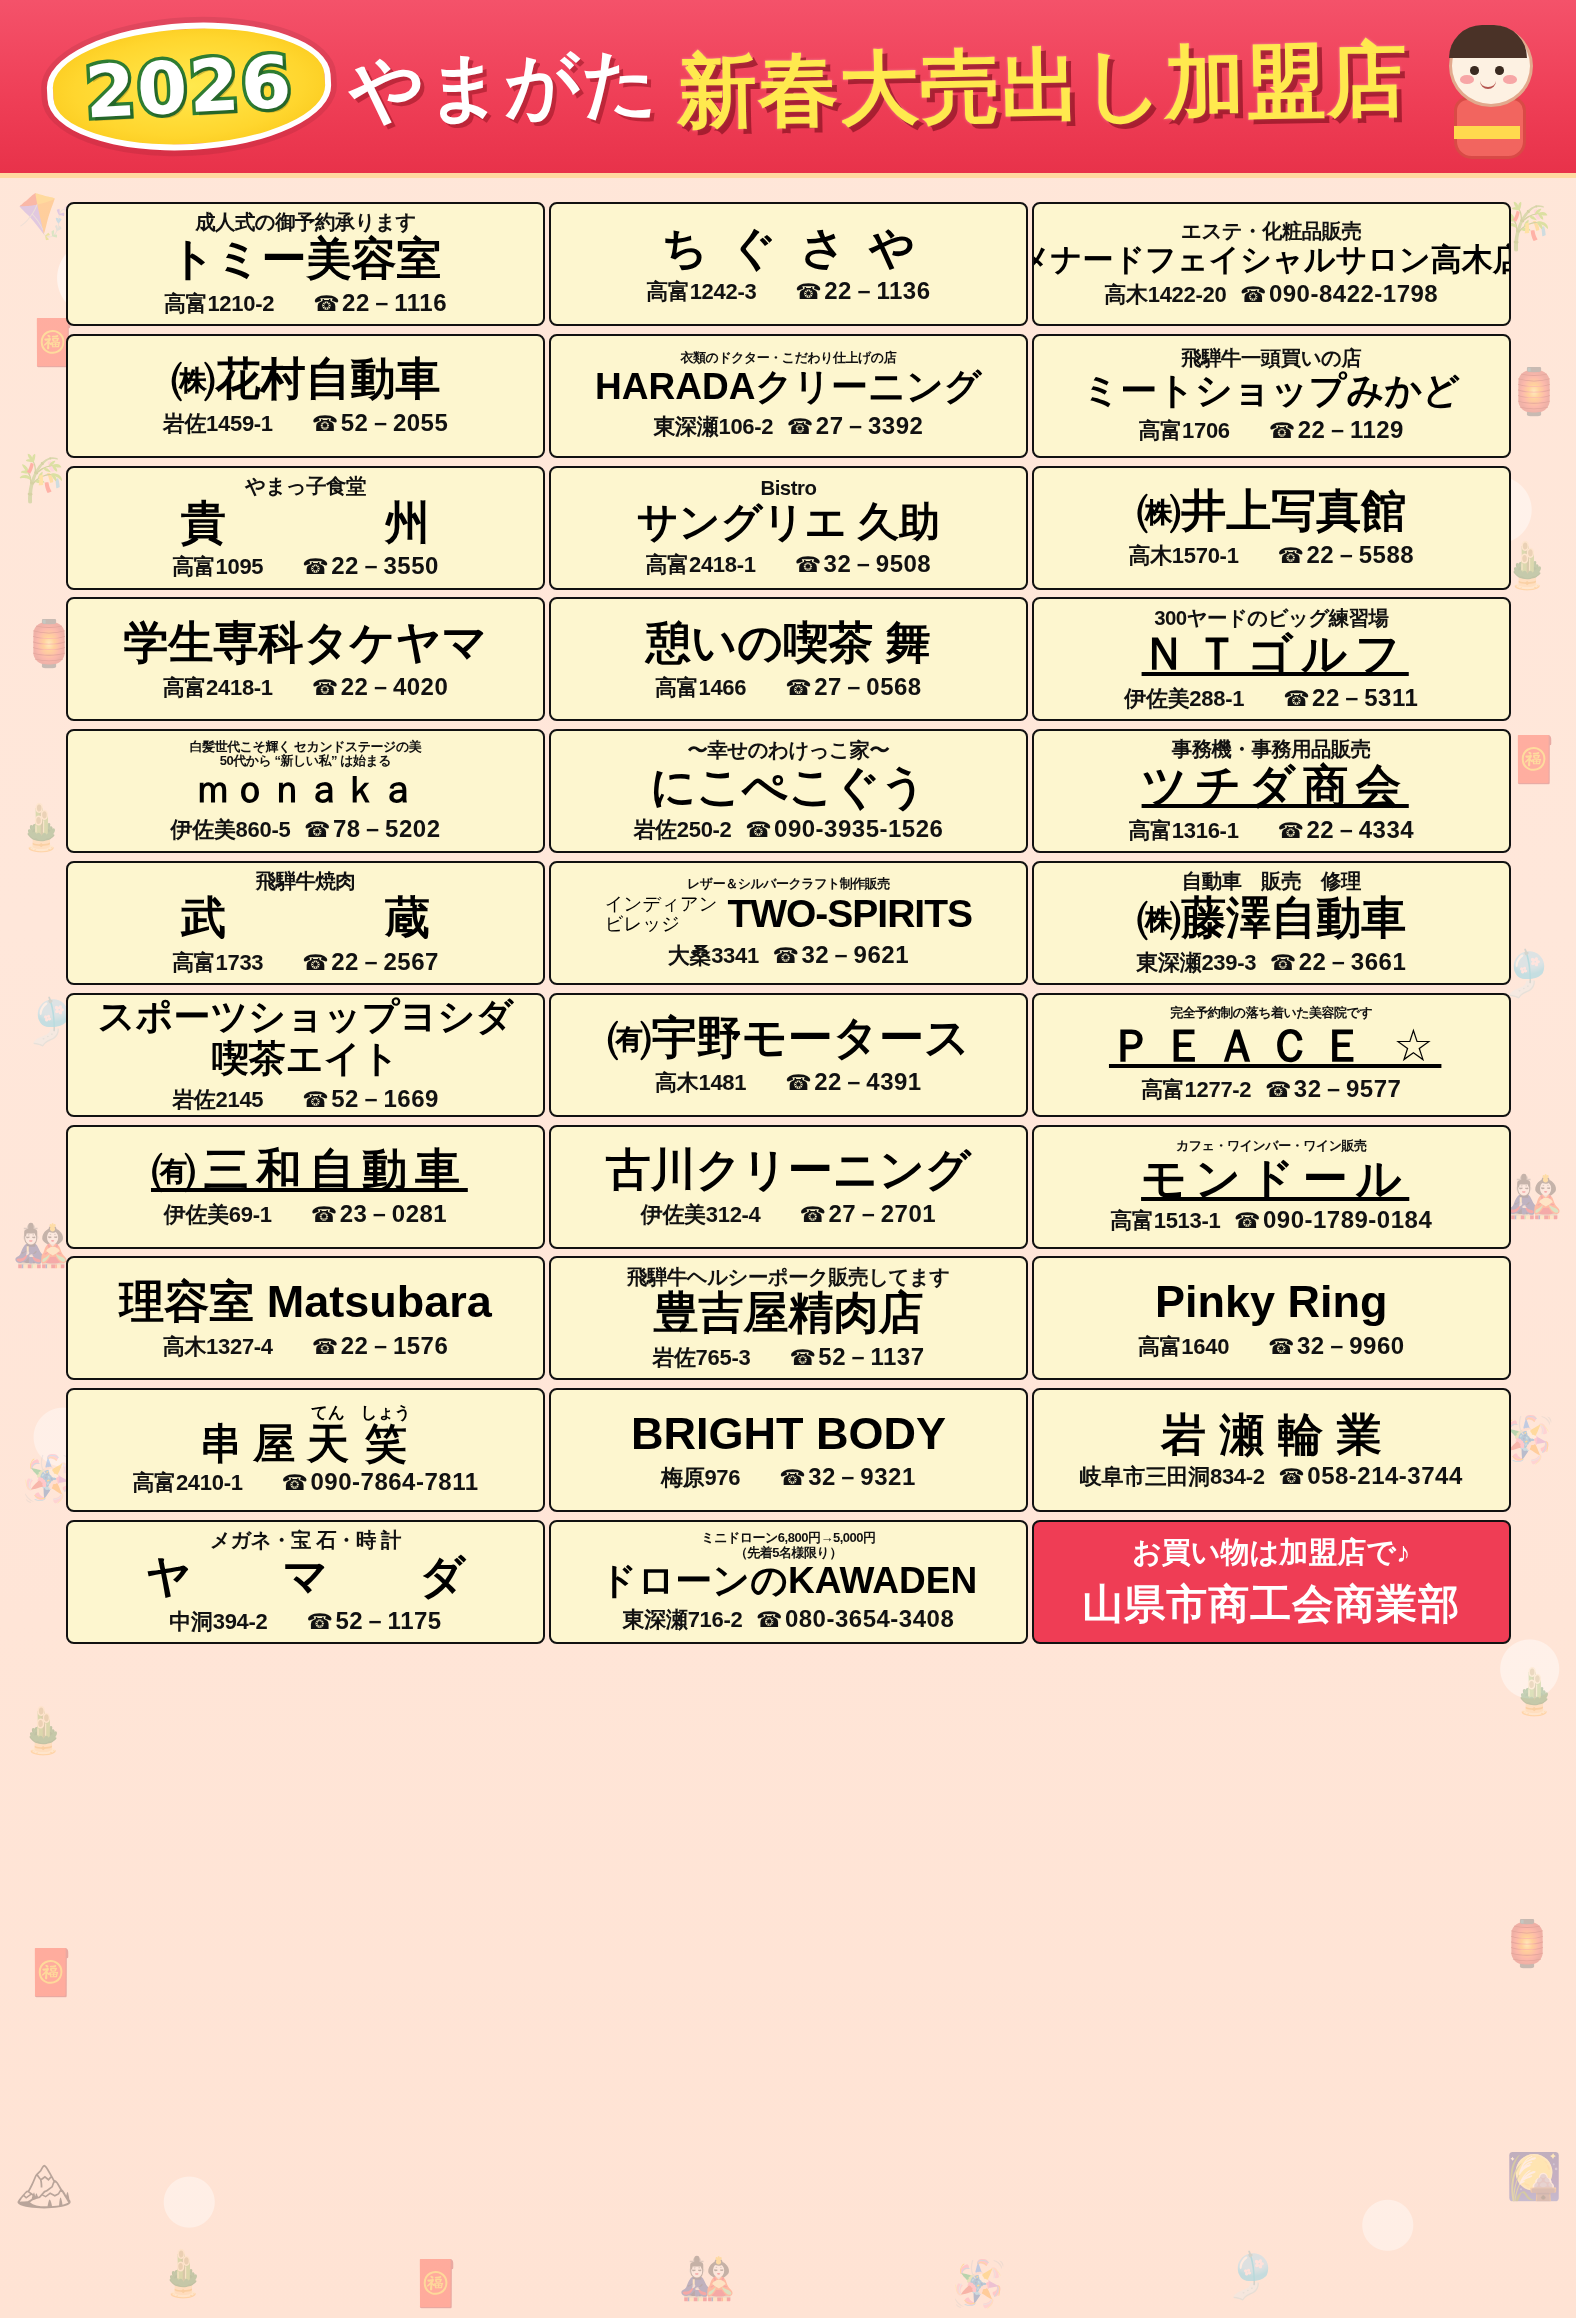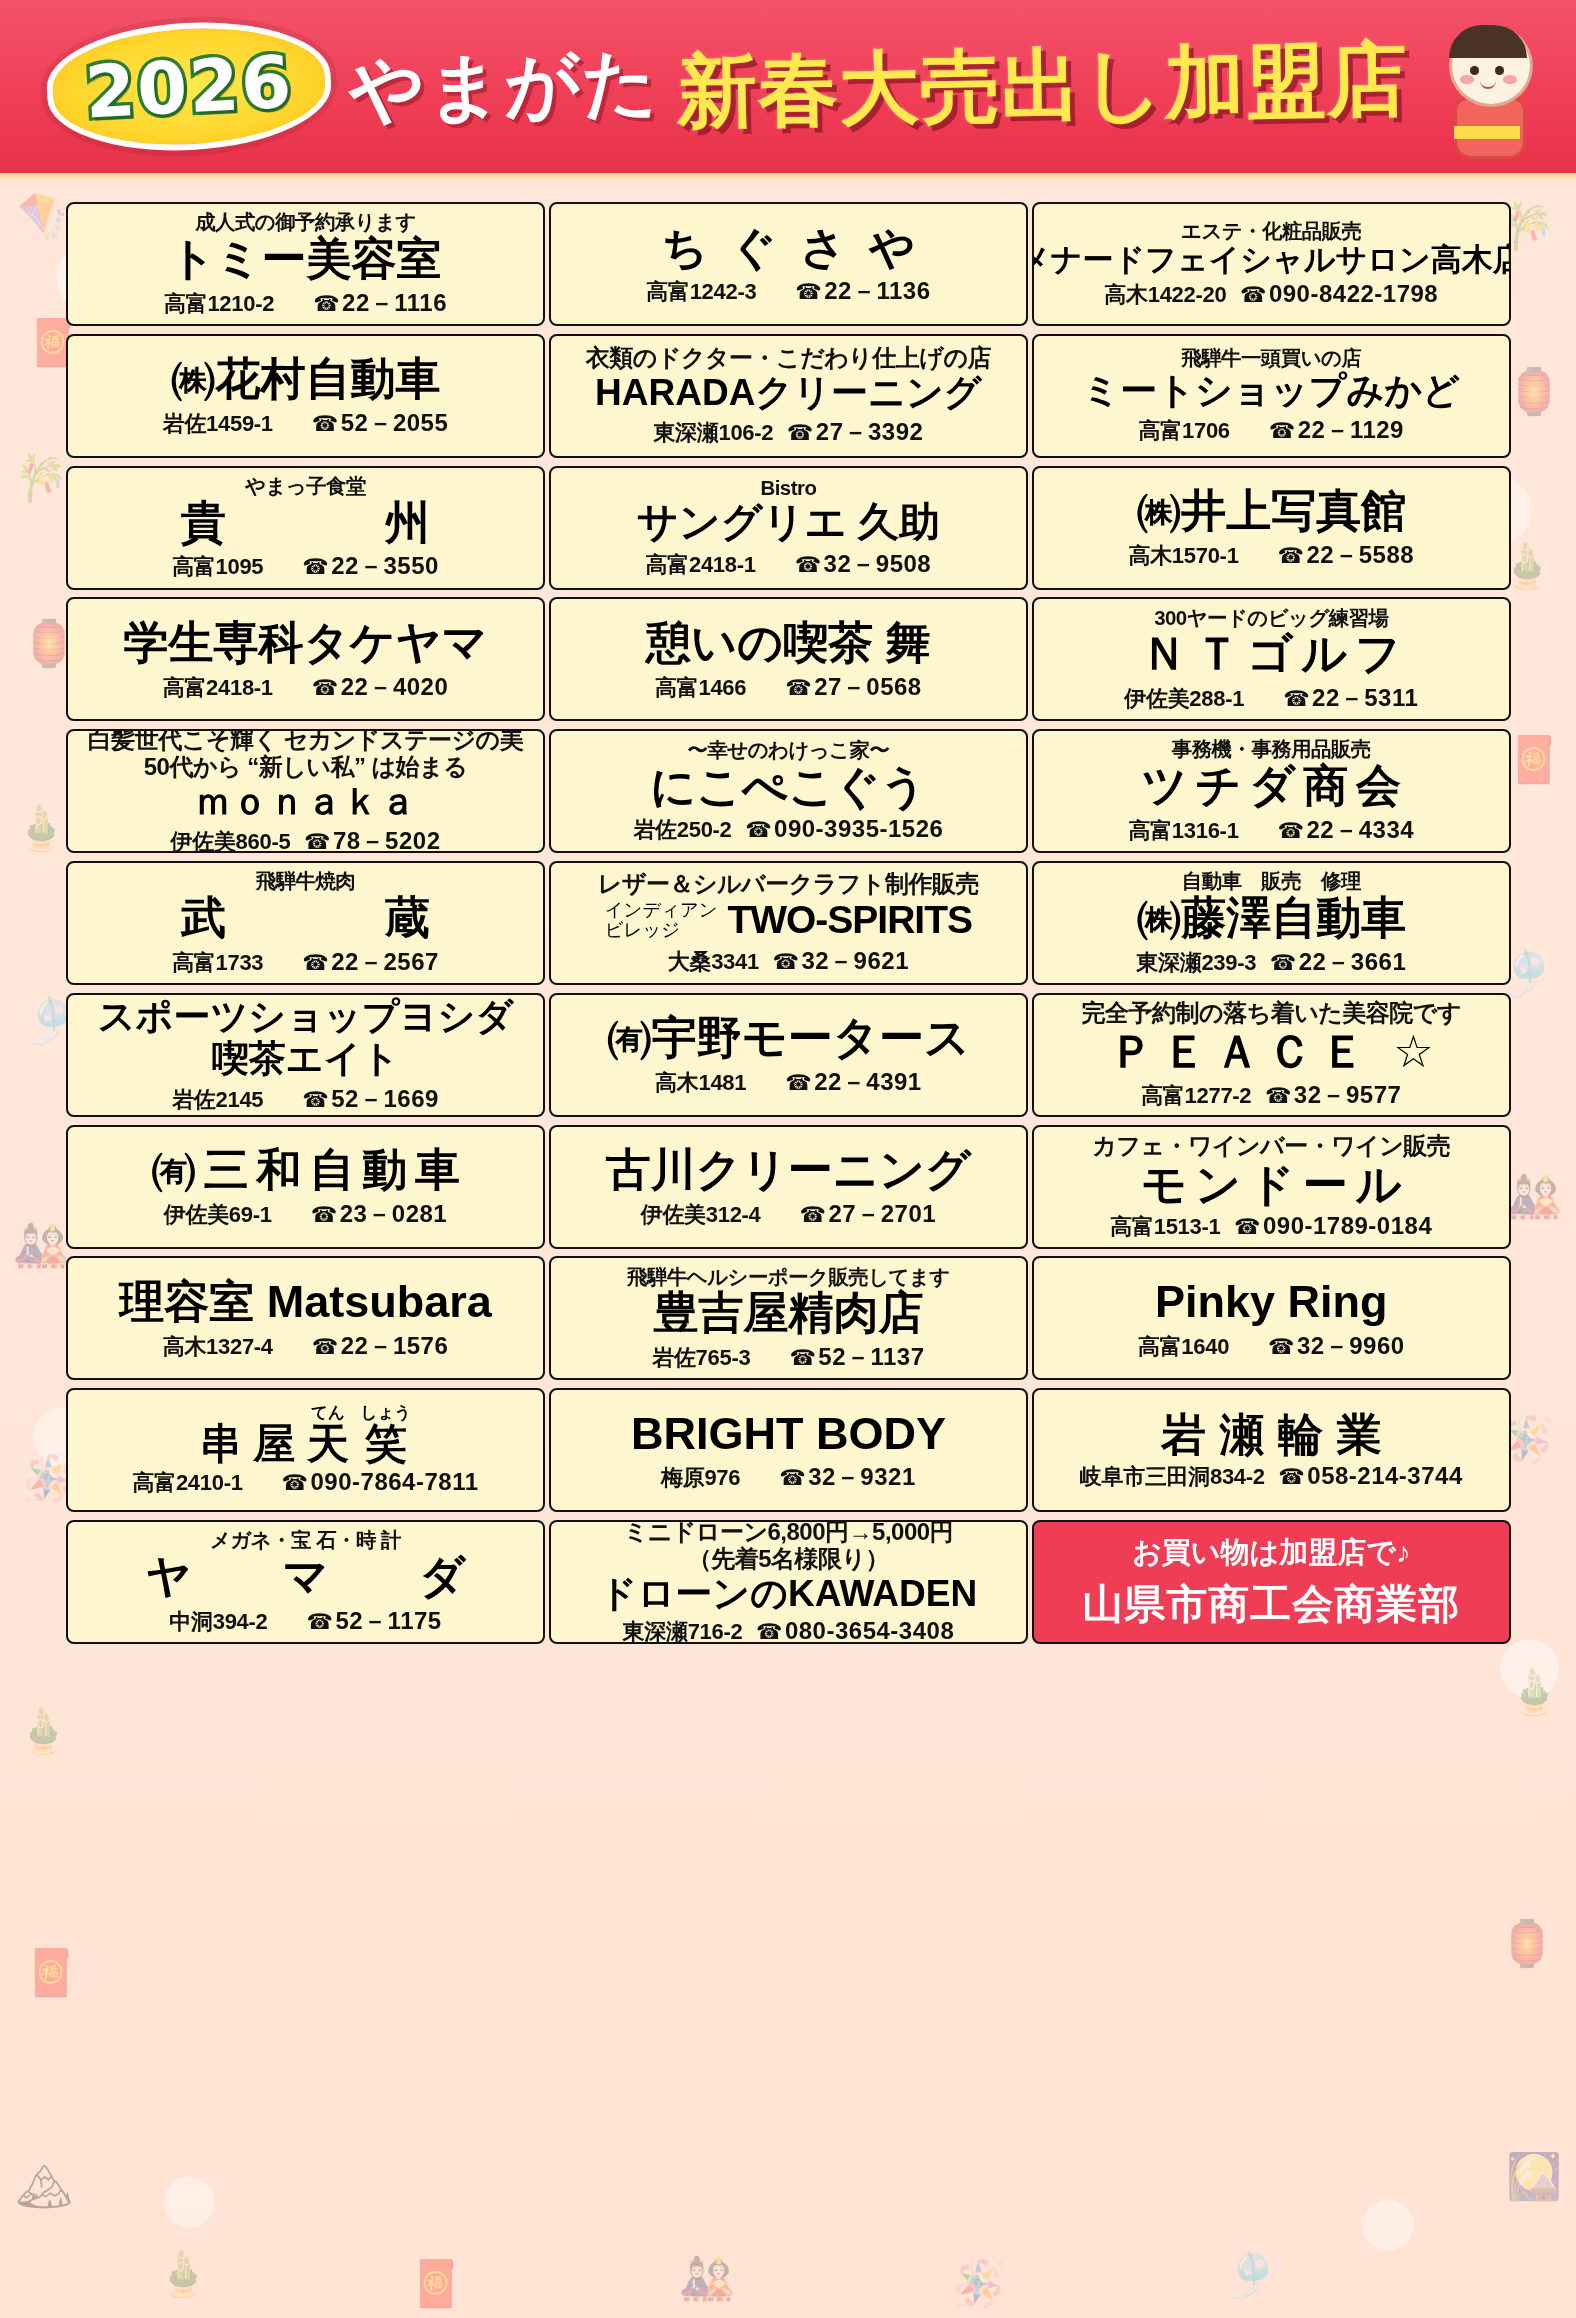--- a/index.html
+++ b/index.html
@@ -187,33 +187,33 @@
   }
   .card .tagline {
     font-size: 20.4px;
     font-weight: 700;
     color: #111;
     line-height: 1.12;
     letter-spacing: -0.5px;
     white-space: nowrap;
   }
   .card .tagline.small {
-    font-size: 24px;
+    font-size: 13px;
   }
   .card .shopname {
     font-size: 42px;
     font-weight: 700;
     color: #000;
     line-height: 1.06;
     letter-spacing: 0px;
     white-space: nowrap;
     margin: 1px 0;
   }
   .card .shopname.sp { letter-spacing: 13.6px; text-indent: 13.6px; }
-  .card .shopname.sp2 { letter-spacing: 7.8px; text-indent: 7.8px; }
+  .card .shopname.sp2 { letter-spacing: 7.8px; text-indent: 7.8px; text-decoration: underline; }
   .card .shopname.wide { letter-spacing: 23px; text-indent: 23px; }
   .card .shopname.f38 { font-size: 37px; }
   .card .shopname.f32 { font-size: 31px; }
   .card .shopname.f46 { font-size: 45px; }
   .card .shopname.two-line { line-height: 1.08; }
   .card .contact {
     display: flex;
     align-items: baseline;
     justify-content: center;
     gap: 39px;

